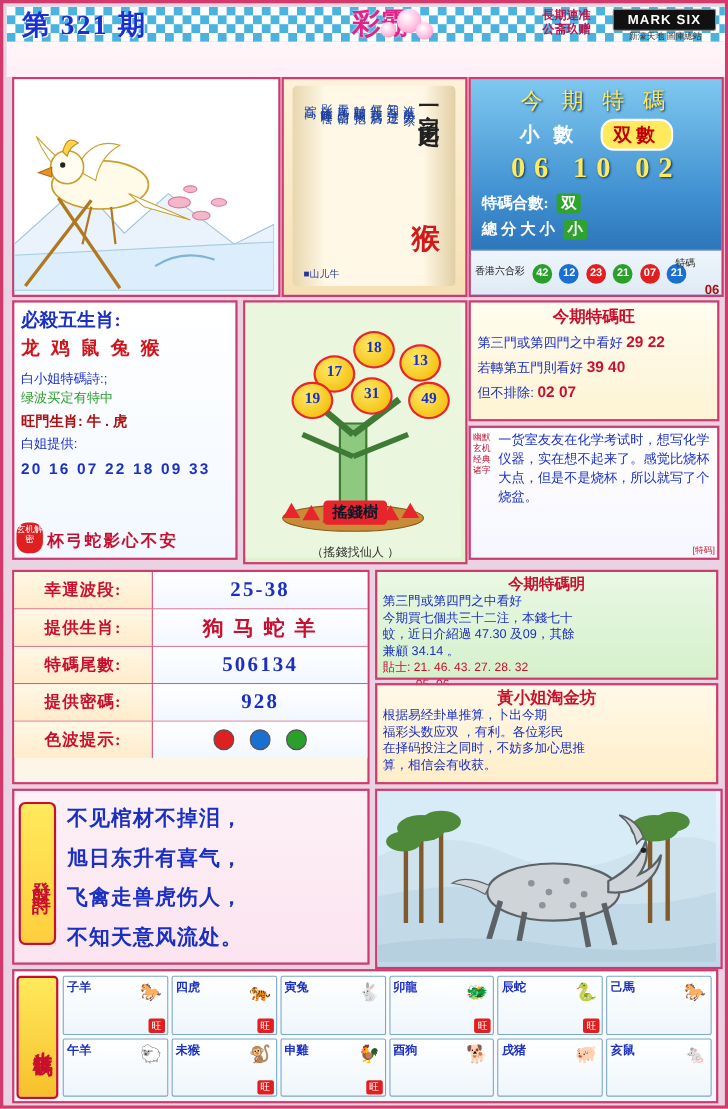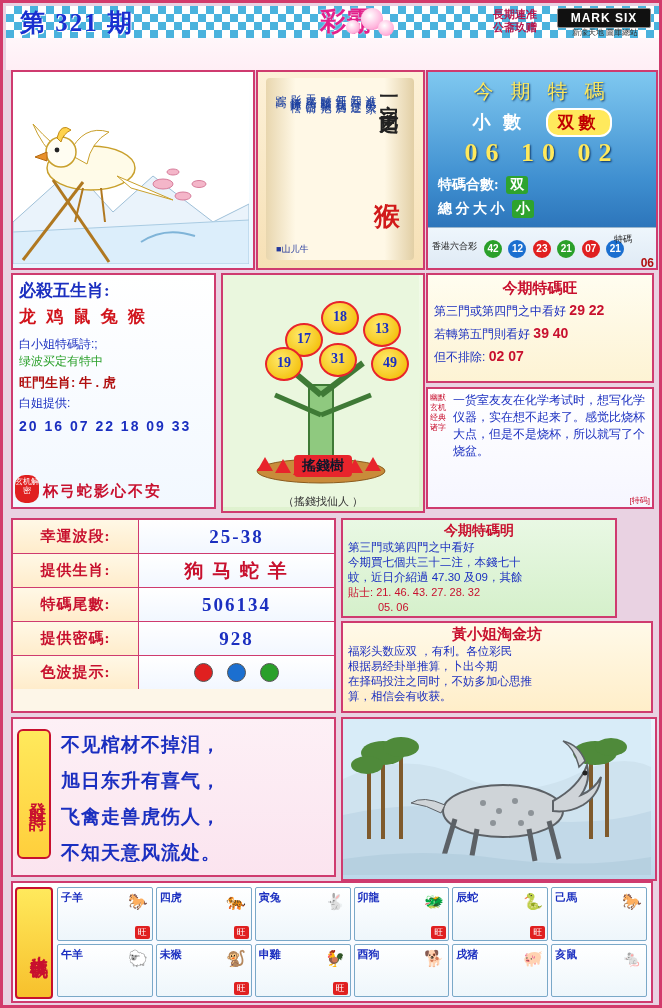--- a/index.html
+++ b/index.html
@@ -260,21 +260,21 @@
     flex:1;display:flex;align-items:center;justify-content:center;
     font-size:19px;font-weight:bold;color:#1b2fc0;font-family:"Liberation Serif",serif;
     background:linear-gradient(#ffffff,#f2f7ff);
     letter-spacing:2px;
   }
   .lcell-r.zodiac{color:#c8102e;}
   .dotwrap{display:flex;gap:14px;align-items:center;}
   .dot{width:17px;height:17px;border-radius:50%;display:inline-block;border:1px solid #555;}
   
   .yj-box{
-    position:absolute;left:338px;top:515px;width:276px;height:100px;
+    position:absolute;left:338px;top:515px;width:312px;height:100px;
     background:linear-gradient(#e9f8e4,#d5f0cb);
     border:2px solid #cf3b6f;box-sizing:border-box;padding:2px 5px;
   }
   .yj-title{text-align:center;font-size:14px;font-weight:bold;color:#c8102e;font-family:"Liberation Serif",serif;}
   .yj-text{font-size:11.5px;color:#1b2fc0;line-height:15px;}
   .yj-tip{font-size:11px;color:#c8102e;line-height:15px;}
   .huang-box{
     position:absolute;left:338px;top:618px;width:312px;height:92px;
     background:linear-gradient(#fff9e8,#ffeec9);
     border:2px solid #cf3b6f;box-sizing:border-box;padding:2px 5px;
@@ -535,31 +535,32 @@
         </span>
       </div>
     </div>
   </div>
 
   <div class="yj-box">
     <div class="yj-title">今期特碼明</div>
     <div class="yj-text">第三門或第四門之中看好</div>
     <div class="yj-text">今期買七個共三十二注，本錢七十</div>
     <div class="yj-text">蚊，近日介紹過 47.30 及09，其餘</div>
+    <div class="yj-text">兼顧 34.14 。</div>
     <div class="yj-tip">
       <span>貼士:</span>
       <span>21.  46.  43.  27.  28.  32</span>
     </div>
     <div class="yj-tip" style="padding-left:30px">05.  06</div>
   </div>
 
   <div class="huang-box">
     <div class="huang-title">黃小姐淘金坊</div>
+    <div class="huang-text">根据易经卦単推算，卜出今期</div>
     <div class="huang-text">福彩头数应双 ，有利。各位彩民</div>
-    <div class="huang-text">根据易经卦単推算，卜出今期</div>
     <div class="huang-text">在择码投注之同时，不妨多加心思推</div>
     <div class="huang-text">算，相信会有收获。</div>
   </div>
 
   <div class="poem-box">
     <div class="poem-label">發財詩</div>
     <div class="poem-lines">
       <div>不见棺材不掉泪，</div>
       <div>旭日东升有喜气，</div>
       <div>飞禽走兽虎伤人，</div>

